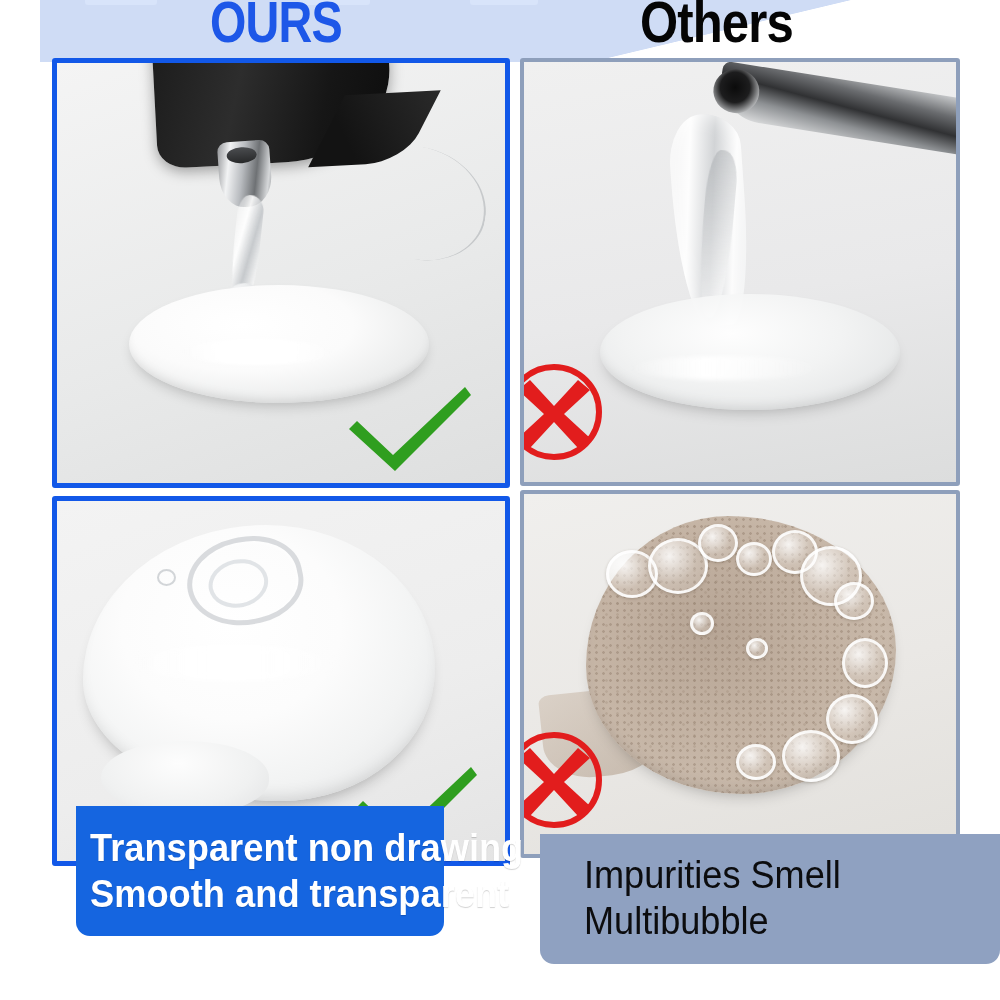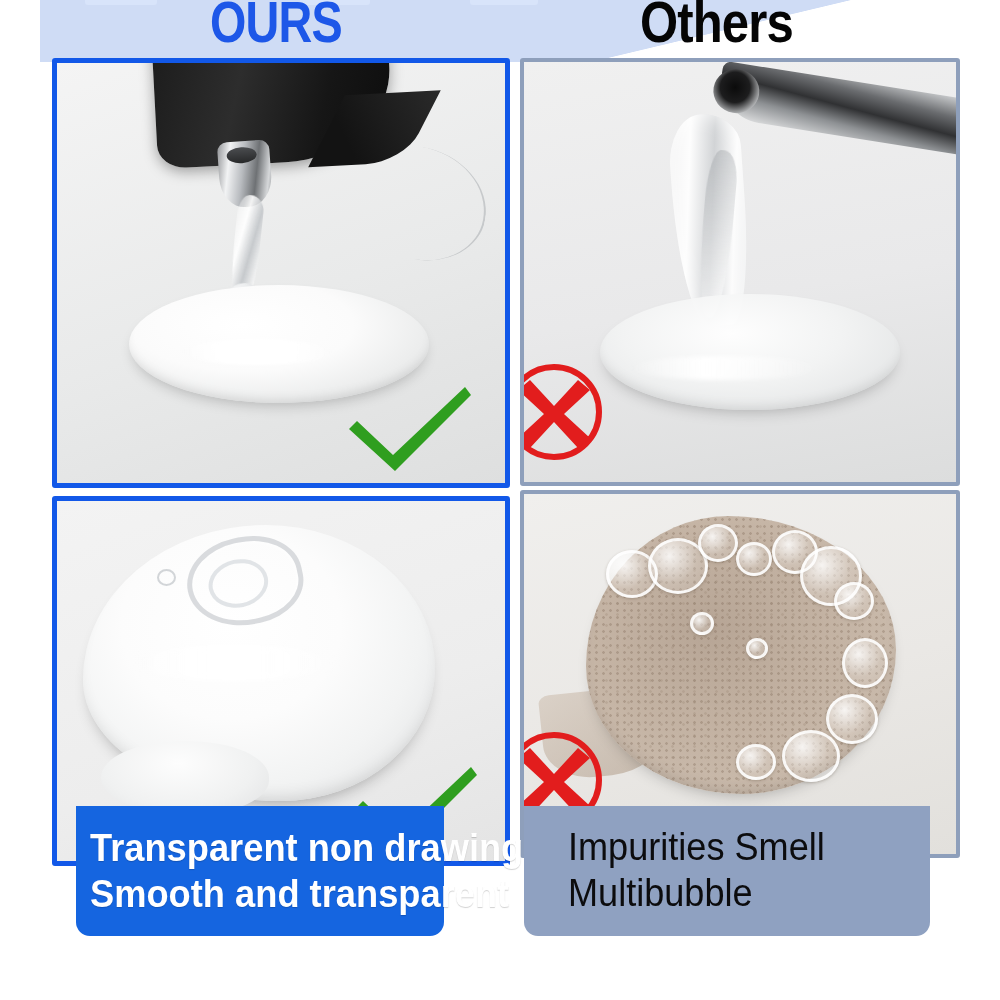--- a/index.html
+++ b/index.html
@@ -326,18 +326,18 @@
         <path d="M28 20 L52 46 L76 20 L88 30 L62 54 L88 78 L76 88 L52 62 L28 88 L16 78 L42 54 L16 30 Z" fill="#e21d1d"></path>
       </svg>
     </div>
   </div>
 
   <div class="caption" id="cap-ours" style="left:52px;width:368px;margin-left:24px;">
     <div class="line">Transparent non drawing</div>
     <div class="line">Smooth and transparent</div>
   </div>
 
-  <div class="caption" id="cap-others" style="left:524px;width:406px;">
+  <div class="caption" id="cap-others" style="left:540px;width:460px;margin-top:28px;">
     <div class="line">Impurities   Smell</div>
     <div class="line">Multibubble</div>
   </div>
 
 </div>
 
 </body></html>

